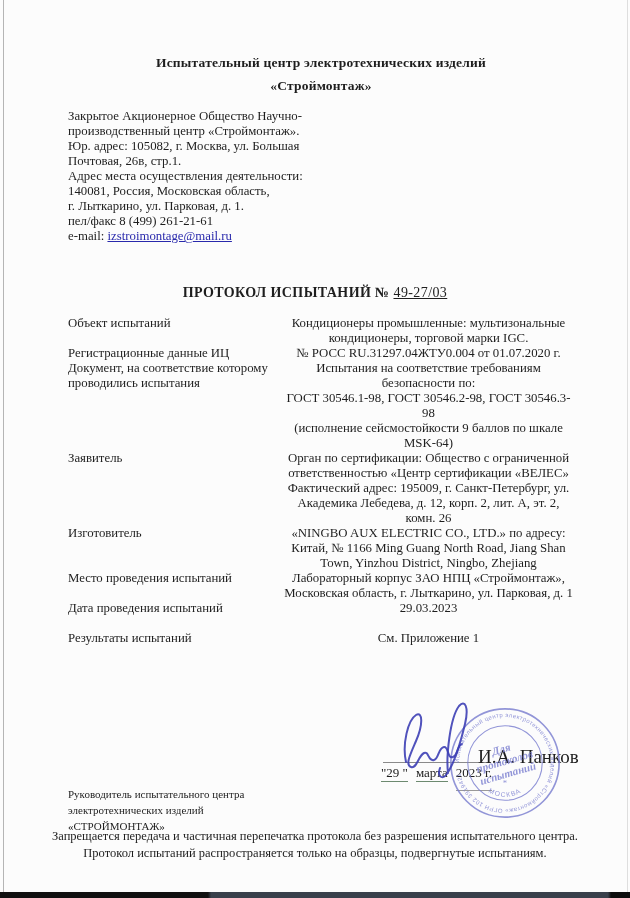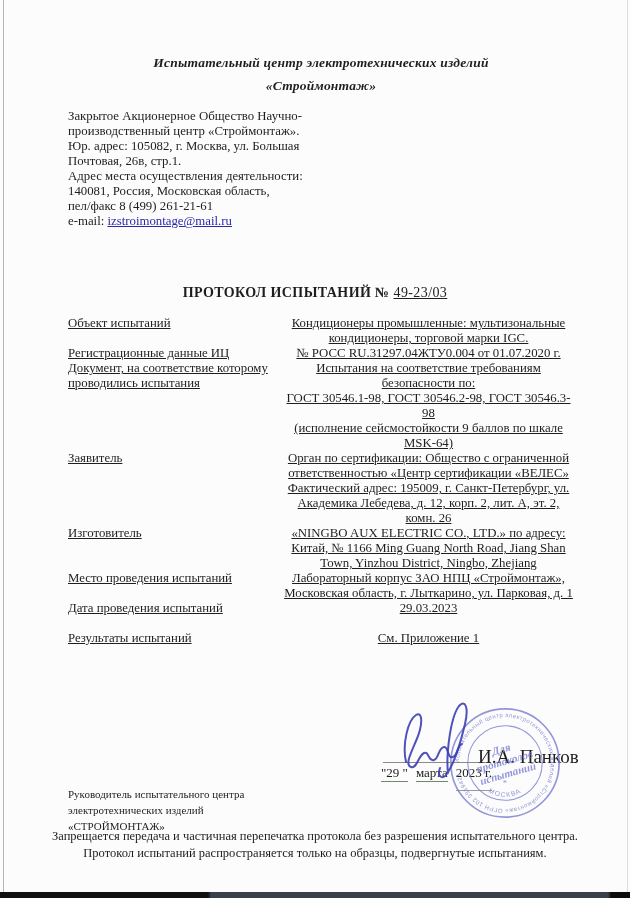--- a/index.html
+++ b/index.html
@@ -10,34 +10,34 @@
     background:#fcfcfc; overflow:hidden;
   }
   .scan-line-left  { position:absolute; left:3px; top:0; width:1px; height:898px; background:#b5b5b5; }
   .scan-line-right { position:absolute; left:627px; top:0; width:1px; height:898px; background:#dedede; }
   .scan-bar-bottom {
     position:absolute; left:0; bottom:0; width:100%; height:6px;
     background:linear-gradient(to right,#101010 0%,#101010 33%,#39404b 33.5%,#39404b 96.5%,#0d0d0d 97%,#0d0d0d 100%);
   }
 
   .doc-header { position:absolute; top:53px; left:0; width:100%; text-align:center;
-    font-weight:bold; font-style:italic; font-size:13.5px; line-height:19px; letter-spacing:.2px;padding-left:12px; }
+    font-weight:bold; font-size:13.5px; line-height:19px; letter-spacing:.2px;padding-left:12px; }
   .doc-header .l2 { margin-top:4px; }
 
   .org-block { position:absolute; left:68px; top:109px; width:330px;
     font-size:12.8px; line-height:15px; }
   .email-link { color:#2929ac; text-decoration:underline; cursor:pointer;margin-top:46px; }
 
   .protocol-title { position:absolute; top:285px; left:0; width:100%; text-align:center;
     font-weight:bold; font-size:14px; letter-spacing:.4px; }
   .protocol-number { font-weight:normal; text-decoration:underline; }
 
   .fields { position:absolute; left:68px; top:316px; width:506px;
     font-size:12.8px; line-height:15px; }
-  .frow { display:flex;text-decoration:underline; }
+  .frow { display:flex; }
   .frow.gap { margin-top:15px; }
   .fcol-label { width:215px; flex:0 0 215px; }
   .fcol-value { flex:1;text-align:center; }
 
   .sig-roles { position:absolute; left:68px; top:786px; width:250px;
     font-size:11px; line-height:16px; }
 
   .sig-rule { position:absolute; left:383px; top:762px; width:108px; height:1px; background:#8a8a8a; }
   .signer-name { position:absolute; left:478px; top:746px; font-size:19px; }
   .date-line { position:absolute; left:381px; top:765px; font-size:13px; white-space:nowrap; }
@@ -72,27 +72,28 @@
     <div class="l2">«Строймонтаж»</div>
   </div>
 
   <div class="org-block">
     <div>Закрытое Акционерное Общество Научно-</div>
     <div>производственный центр «Строймонтаж».</div>
     <div>Юр. адрес: 105082, г. Москва, ул. Большая</div>
     <div>Почтовая, 26в, стр.1.</div>
     <div>Адрес места осуществления деятельности:</div>
     <div>140081, Россия, Московская область,</div>
+    <div>г. Лыткарино, ул. Парковая, д. 1.</div>
     <div>пел/факс 8 (499) 261-21-61</div>
     <div><span>e-mail: </span><a class="email-link">izstroimontage@mail.ru</a></div>
   </div>
 
   <div class="protocol-title">
     <span>ПРОТОКОЛ ИСПЫТАНИЙ №</span>
-    <span class="protocol-number">49-23/03</span>
+    <span class="protocol-number">49-27/03</span>
   </div>
 
   <div class="fields">
     <div class="frow">
       <div class="fcol-label">
           <div>Объект испытаний</div>
         </div>
       <div class="fcol-value">
         <div>Кондиционеры промышленные: мультизональные</div>
         <div>кондиционеры, торговой марки IGC.</div>

